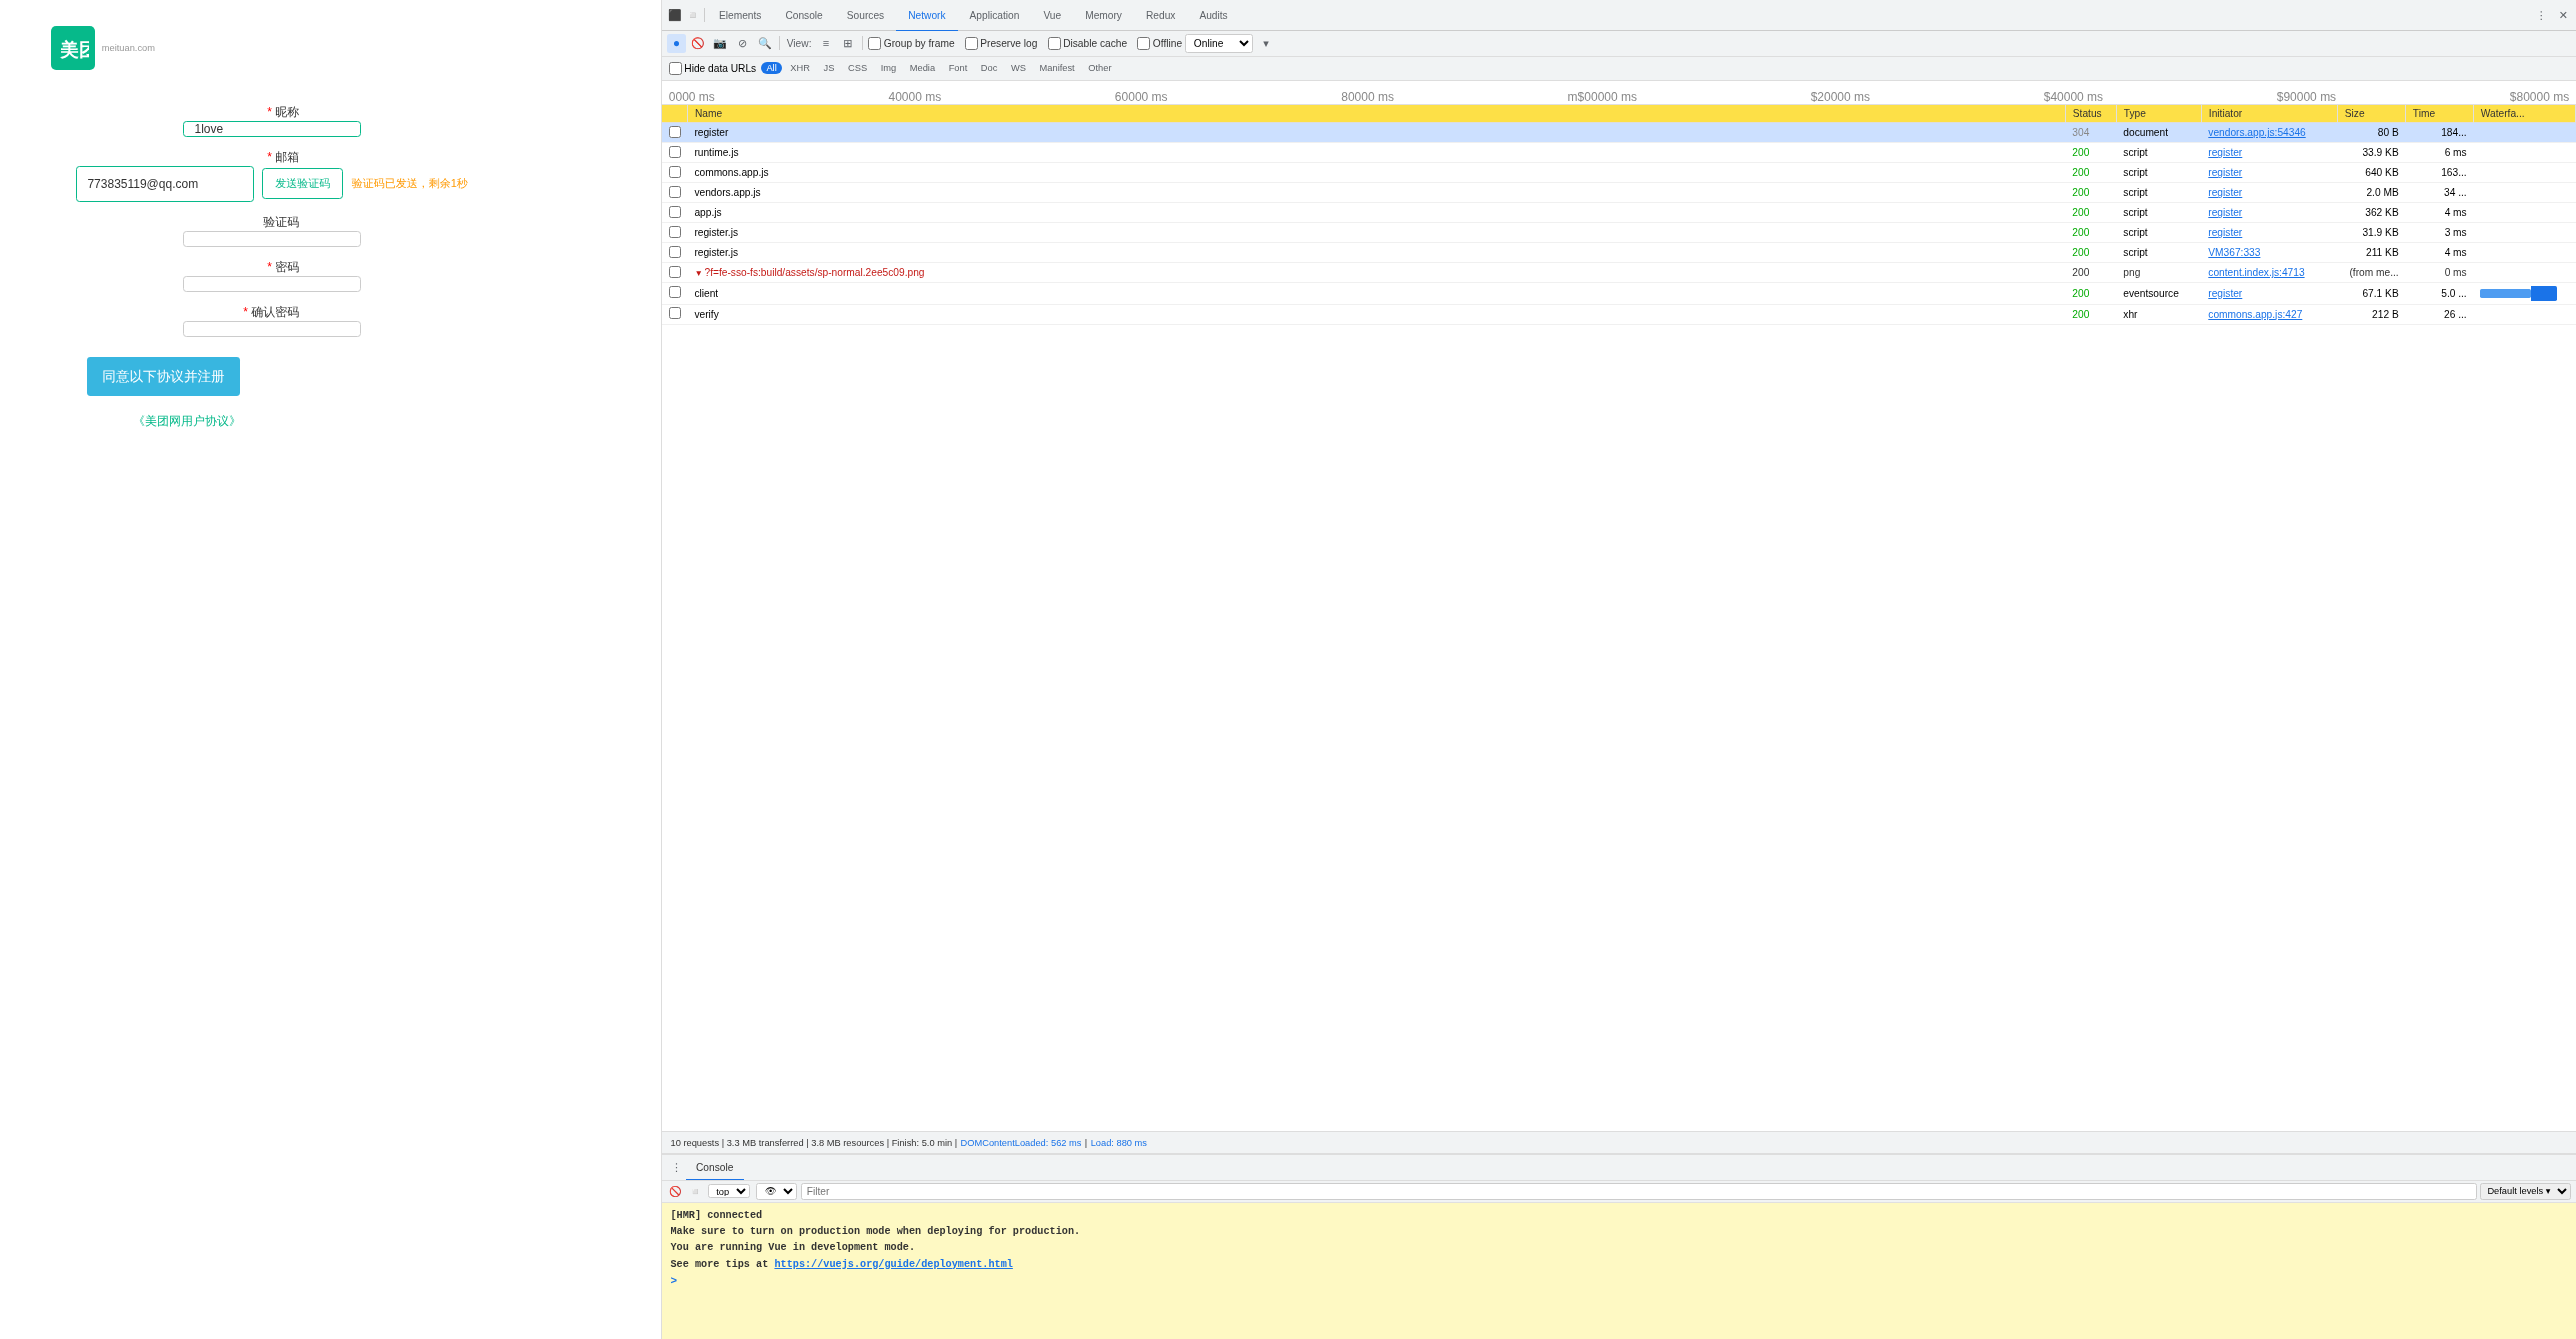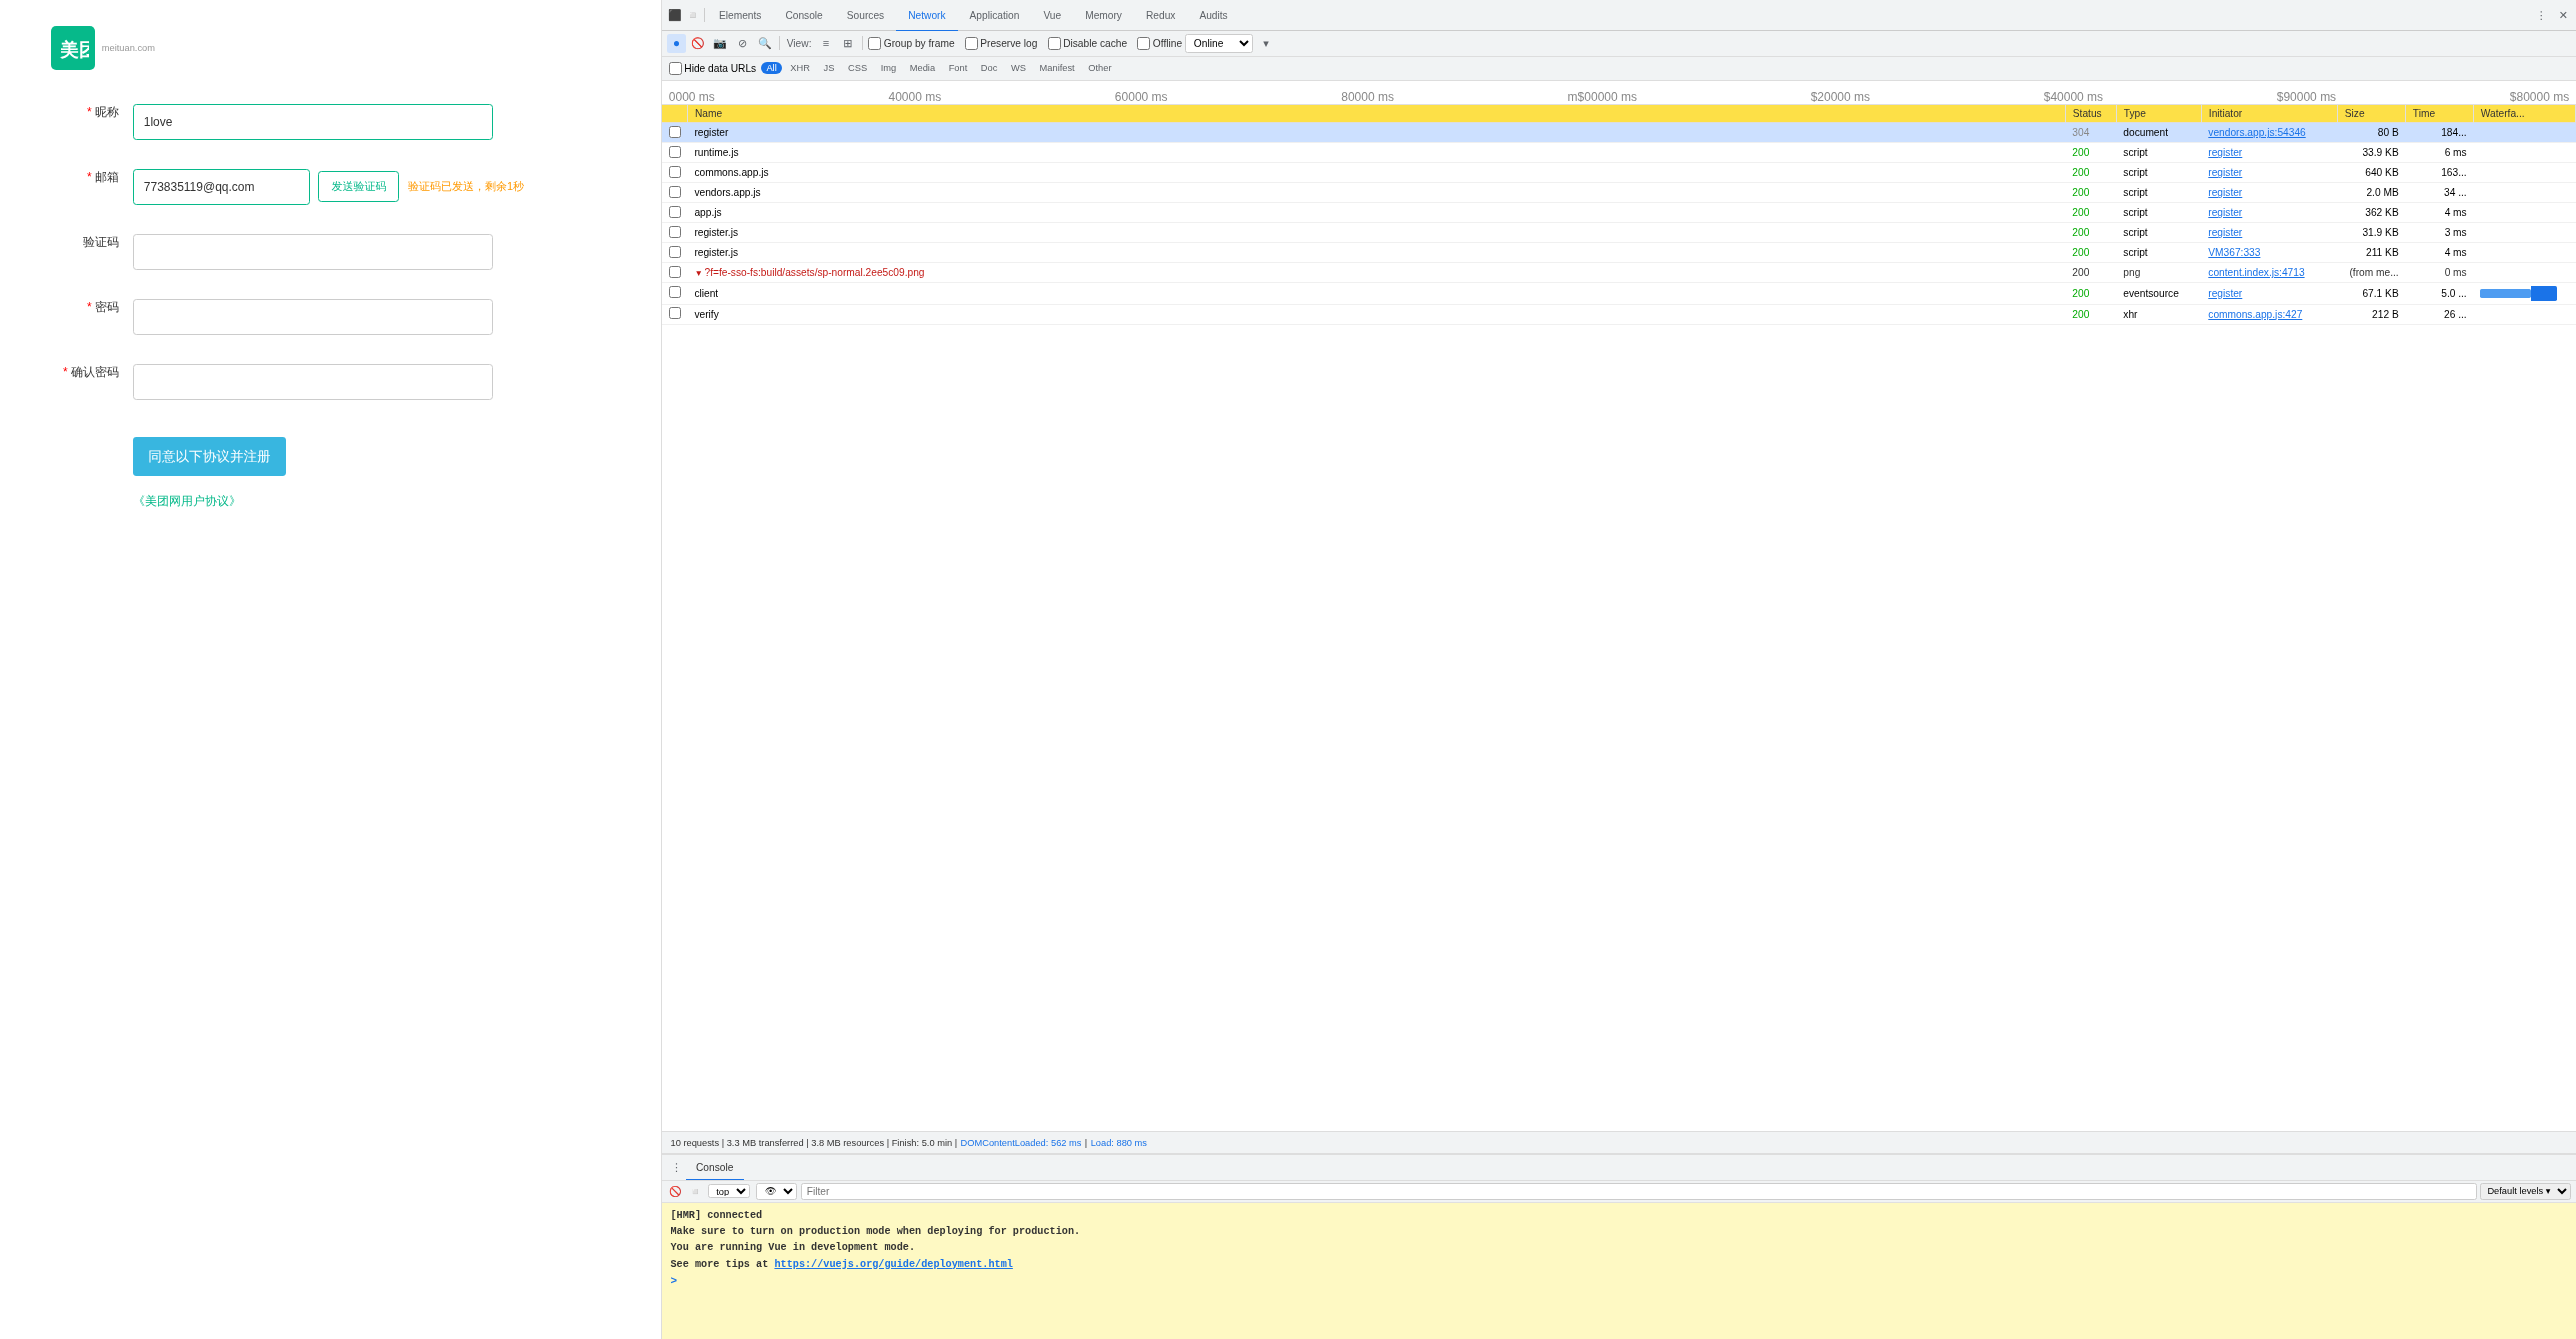--- a/index.html
+++ b/index.html
@@ -30,21 +30,23 @@
       align-items: center;
       justify-content: center;
       margin-right: 6.8px;
     }
     .form-container {
       width: 100%;
       max-width: 442px;
     }
     .form-row {
       display: flex;
-      margin-bottom: 29px;
+      align-items: center;
+      margin-bottom: 12px;
+      flex-direction: column;
     }
     .form-label {
       width: 68px;
       text-align: right;
       margin-right: 13.6px;
       color: #333;
       font-size: 12px;
       flex-shrink: 0;
     }
     .form-input {
@@ -95,21 +97,21 @@
     }
     .submit-btn {
       background: #38b6e0;
       color: #fff;
       border: none;
       border-radius: 3.4px;
       height: 39px;
       width: 153px;
       font-size: 13.6px;
       cursor: pointer;
-      margin-left: 82px;
+      margin-left: 36px;
       margin-top: 8.5px;
     }
     .agreement-link {
       margin-left: 82px;
       margin-top: 17px;
       color: #06B98A;
       font-size: 12px;
       text-decoration: none;
       cursor: pointer;
     }

